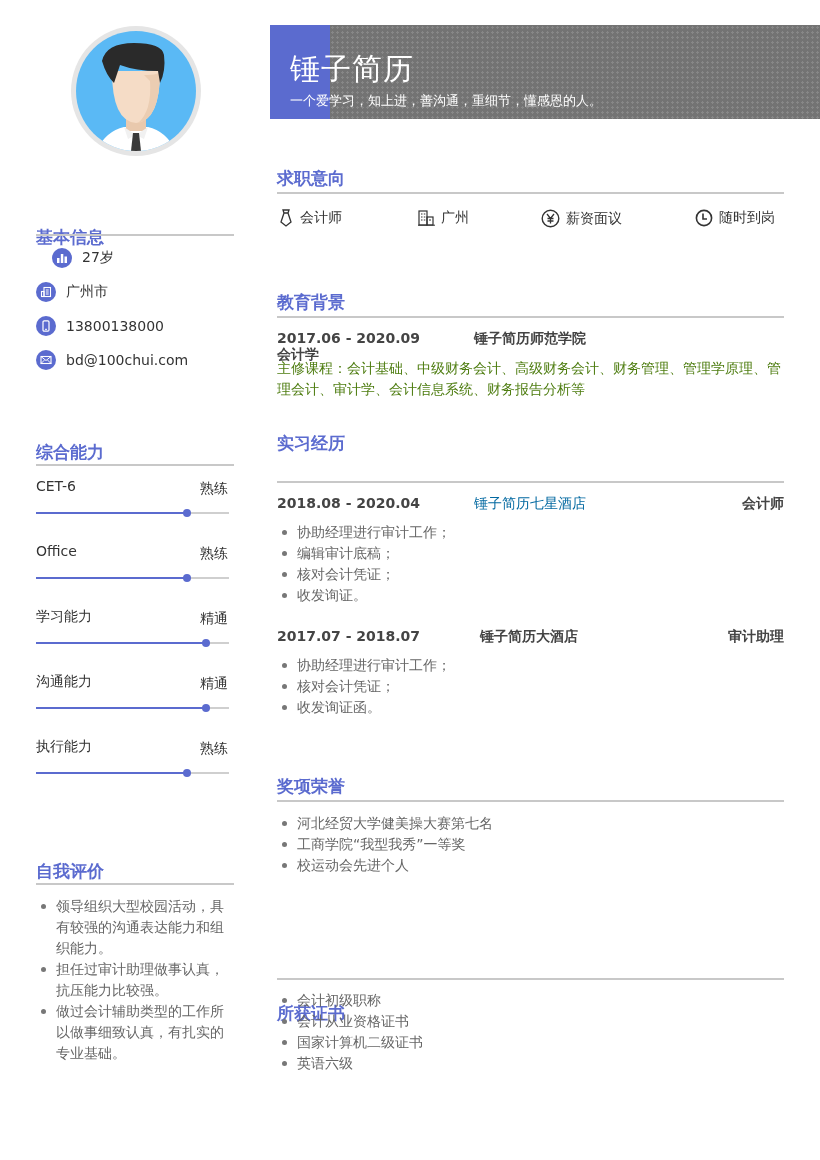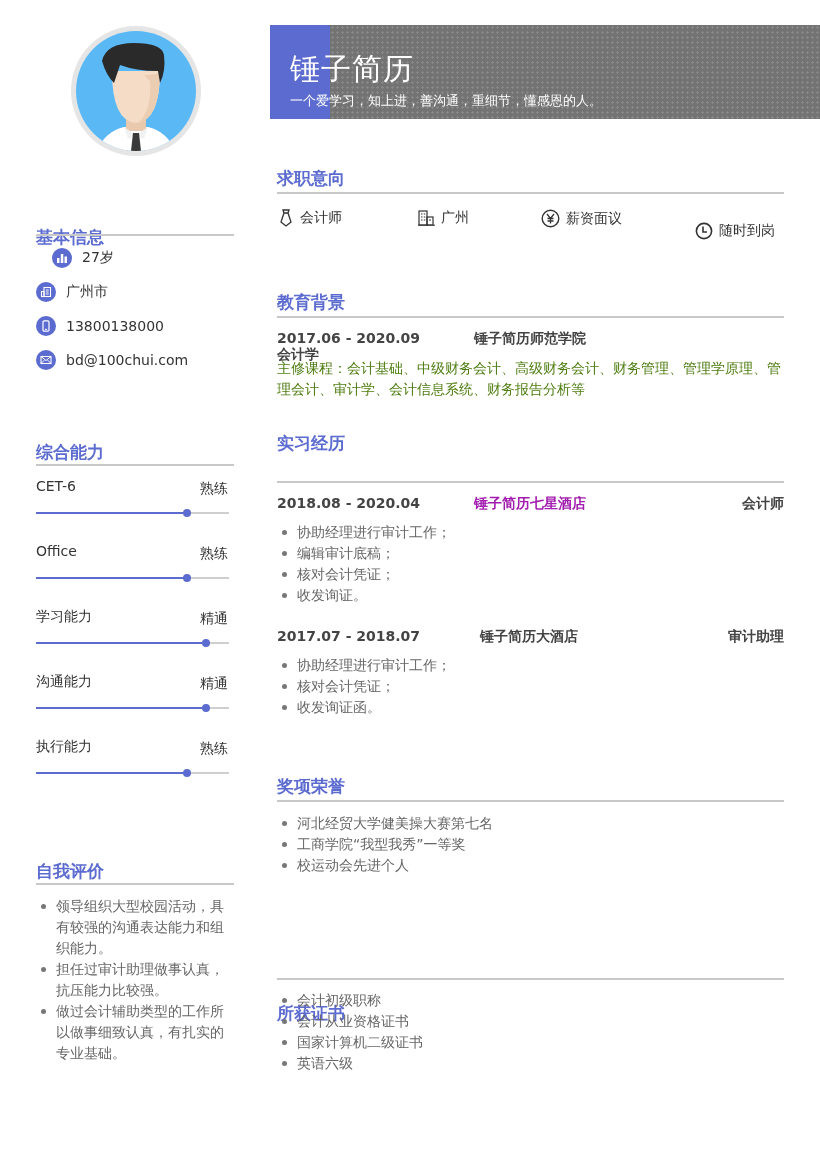--- a/index.html
+++ b/index.html
@@ -187,21 +187,21 @@
     </svg>
   <span>广州</span>
 </div>
 <div class="abs intent-item" style="left:541px; top:209px;">
   <svg width="19" height="19" viewBox="0 0 19 19">
       <circle cx="9.5" cy="9.5" r="8.3" fill="none" stroke="#333" stroke-width="1.4"></circle>
       <path d="M6 5 L9.5 9.5 L13 5 M9.5 9.5 V14.5 M6.5 9.5 H12.5 M6.5 12 H12.5" fill="none" stroke="#333" stroke-width="1.3"></path>
     </svg>
   <span>薪资面议</span>
 </div>
-<div class="abs intent-item" style="left:695px; top:222px;justify-content:space-between;">
+<div class="abs intent-item" style="left:695px; top:209px;justify-content:space-between;">
   <svg width="18" height="18" viewBox="0 0 18 18">
       <circle cx="9" cy="9" r="7.6" fill="none" stroke="#333" stroke-width="1.6"></circle>
       <path d="M8 4.5 V10 H12" fill="none" stroke="#333" stroke-width="1.6"></path>
     </svg>
   <span>随时到岗</span>
 </div>
 
 <div class="abs sec-title" style="left:277px; top:291px;">教育背景</div>
 <div class="abs sec-line" style="left:277px; top:316px; width:507px;"></div>
 <div class="abs row3" style="left:277px; top:330px; width:507px;flex-direction:column;">
@@ -211,21 +211,21 @@
 <div class="abs" style="left:474px; top:330px; font-size:14px; font-weight:bold; color:#444;">锤子简历师范学院</div>
 <div class="abs" style="left:277px; top:358px; width:508px; font-size:14px; color:#4d7c0f; line-height:21px;">主修课程：会计基础、中级财务会计、高级财务会计、财务管理、管理学原理、管理会计、审计学、会计信息系统、财务报告分析等</div>
 
 <div class="abs sec-title" style="left:277px; top:432px;">实习经历</div>
 <div class="abs sec-line" style="left:277px; top:481px; width:507px;"></div>
 
 <div class="abs row3" style="left:277px; top:495px; width:507px;">
   <span>2018.08 - 2020.04</span>
   <span>会计师</span>
 </div>
-<div class="abs" style="left:474px; top:495px; font-size:14px; font-weight:bold; color:#a21caf;">锤子简历七星酒店</div>
+<div class="abs" style="left:474px; top:495px; font-size:14px; font-weight:normal; color:#0369a1;">锤子简历七星酒店</div>
 <ul class="abs bullets" style="left:277px; top:522px; width:507px;">
   <li>协助经理进行审计工作；</li>
   <li>编辑审计底稿；</li>
   <li>核对会计凭证；</li>
   <li>收发询证。</li>
 </ul>
 
 <div class="abs row3" style="left:277px; top:628px; width:507px;">
   <span>2017.07 - 2018.07</span>
   <span>审计助理</span>

